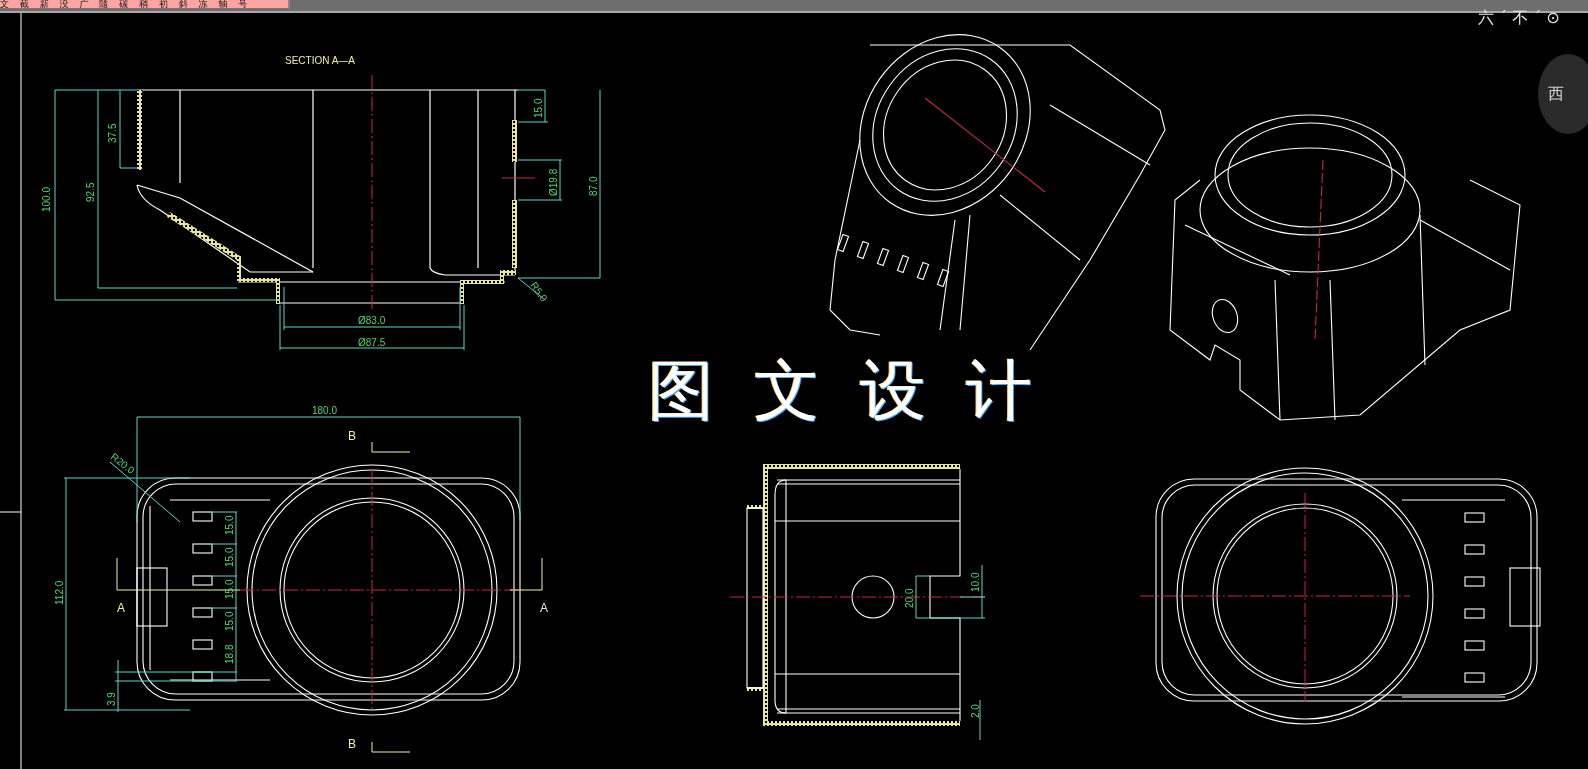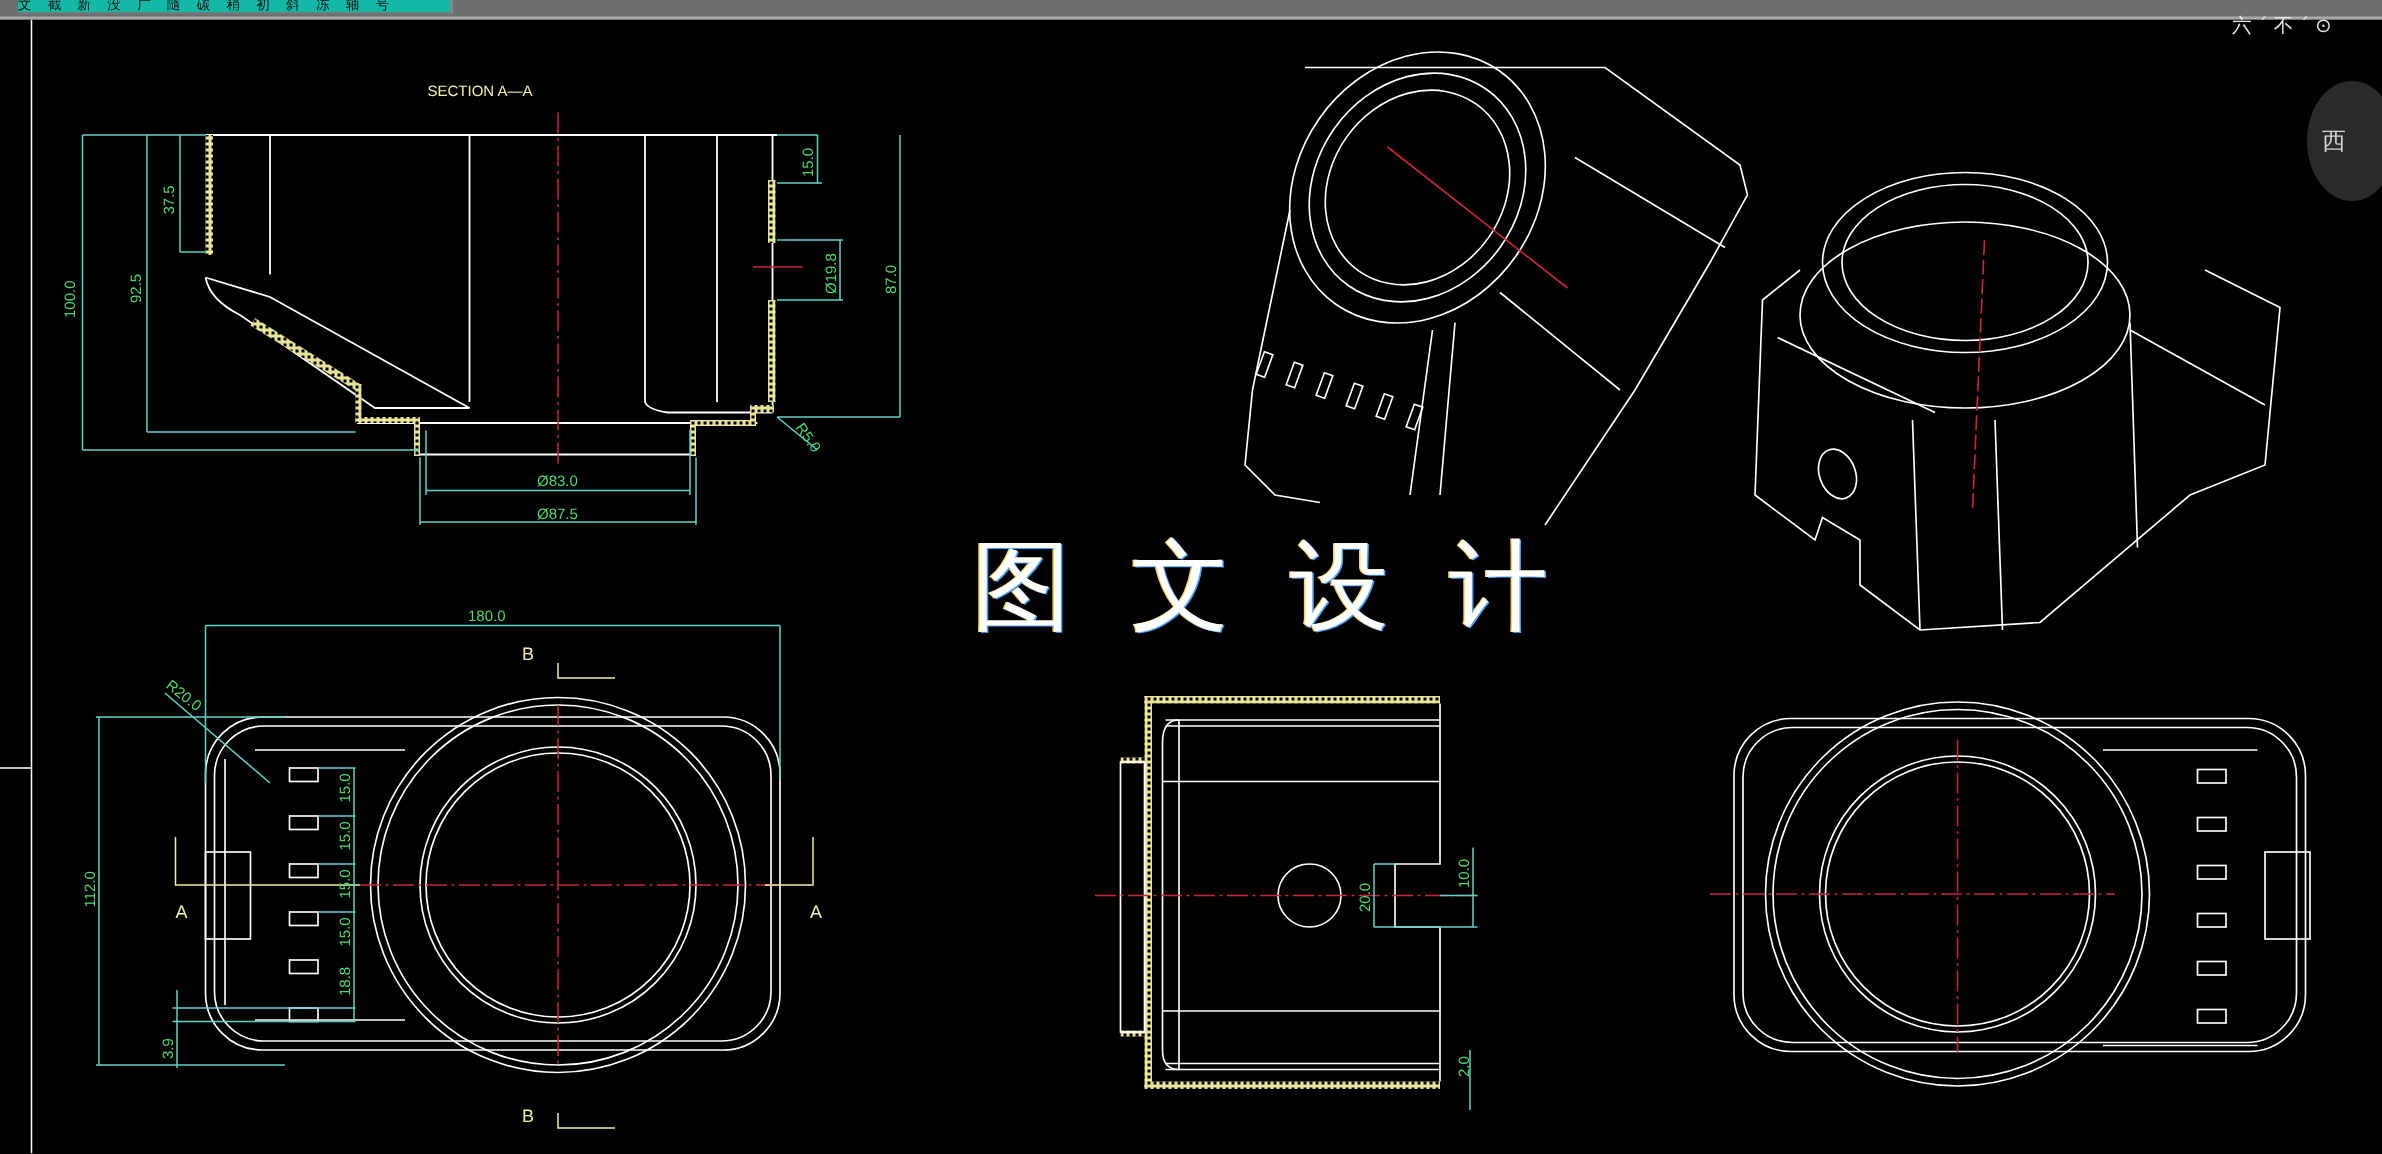--- a/index.html
+++ b/index.html
@@ -1,22 +1,22 @@
 <!DOCTYPE html>
 <html><head>
 <meta charset="utf-8">
 <style>
   html,body{margin:0;padding:0;background:#000;}
   body{width:1588px;height:769px;overflow:hidden;position:relative;font-family:"DejaVu Sans",sans-serif;}
   .topbar{position:absolute;left:0;top:0;width:1588px;height:11px;background:#6e6e6e;border-bottom:2px solid #a8a8a8;}
-  .menu-strip{position:absolute;left:12px;top:0;width:288px;height:8px;background:#14b8a6;border-right:2px solid #888;border-bottom:1px solid #777;font-size:9px;line-height:8px;color:#111;white-space:nowrap;overflow:hidden;letter-spacing:4px;}
+  .menu-strip{position:absolute;left:0;top:0;width:288px;height:8px;background:#fca5a5;border-right:2px solid #888;border-bottom:1px solid #777;font-size:9px;line-height:8px;color:#111;white-space:nowrap;overflow:hidden;letter-spacing:4px;}
   .canvas{position:absolute;left:0;top:13px;width:1588px;height:756px;}
   .right-btn{position:absolute;left:1538px;top:54px;width:60px;height:80px;border-radius:50%;background:#2a2a2a;}
   .right-btn span{position:absolute;left:10px;top:30px;color:#cfcfcf;font-size:16px;}
-  .top-right-text{position:absolute;left:1478px;top:8px;color:#e6e6e6;font-size:13px;margin-left:10px;}
+  .top-right-text{position:absolute;left:1478px;top:8px;color:#e6e6e6;font-size:16px;}
   .watermark{position:absolute;left:648px;top:346px;color:#fff;font-family:"DejaVu Serif",serif;font-size:66px;letter-spacing:40px;text-shadow:1px 1px 0 #4aa3ff,-1px 0 0 #ffd35a;}
   svg text{font-family:"Liberation Sans",sans-serif;}
 </style>
 </head>
 <body>
 
 <div class="topbar">
   <div class="menu-strip">文 截 新 没 广 隨 碳 稍 初 斜 冻 轴 号</div>
 </div>
 

